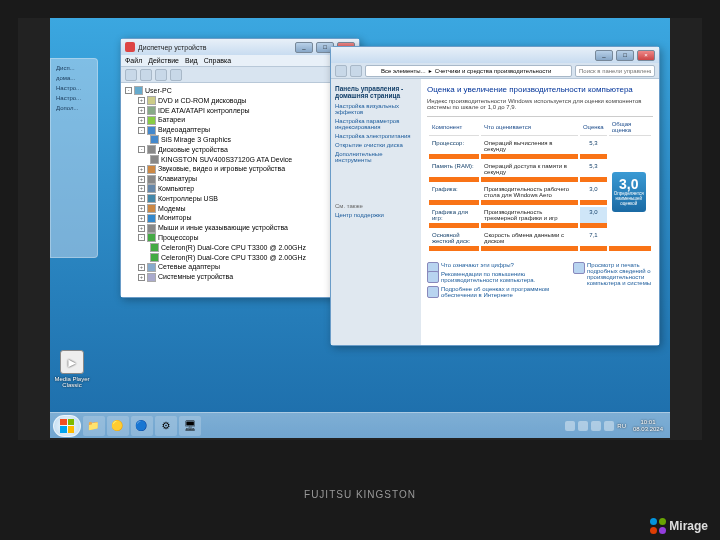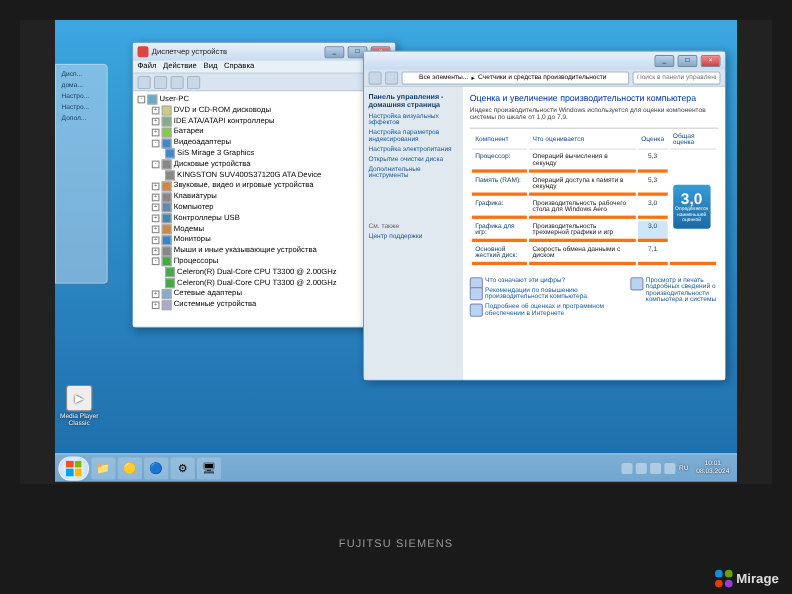--- a/index.html
+++ b/index.html
@@ -46,21 +46,21 @@
 .perf{left:280px;top:28px;width:330px;height:300px;}
 .perf .body{flex:1;display:flex;background:#f0f4f8;}
 .nav{width:90px;background:#e0e8f0;padding:6px 4px;font-size:6px;color:#1a4a8a;}
 .nav .hdr{color:#14406a;font-weight:bold;margin-bottom:4px;font-size:6.5px;}
 .nav a{display:block;color:#1a5a9a;margin:3px 0;cursor:pointer;}
 .content{flex:1;background:#fff;padding:6px;font-size:6.5px;color:#222;}
 .content h2{font-size:8px;color:#003399;margin-bottom:4px;font-weight:normal;}
 .content .sub{color:#444;font-size:6px;margin-bottom:6px;}
 .perftable{width:100%;border-top:1px solid #ccc;}
 .perftable th{text-align:left;font-weight:normal;color:#1a4a8a;font-size:6px;padding:2px 3px;border-bottom:1px solid #ddd;}
-.perftable td{padding:2px 3px;font-size:6px;vertical-align:top;border-bottom:3px solid #f97316;}
+.perftable td{padding:2px 3px;font-size:6px;vertical-align:top;border-bottom:5px solid #f97316;}
 .perftable td.sc{text-align:center;color:#14406a;}
 .score-big{position:relative;width:34px;height:40px;background:linear-gradient(180deg,#3a9ad4,#1a6aa4);border-radius:3px;color:#fff;text-align:center;font-size:14px;font-weight:bold;padding-top:4px;}
 .score-big small{display:block;font-size:4.5px;font-weight:normal;line-height:1.1;padding:0 2px;}
 .links{margin-top:6px;font-size:6px;}
 .links a{color:#1a5a9a;display:block;margin:3px 0;cursor:pointer;padding-left:14px;position:relative;}
 .links a::before{content:"";position:absolute;left:0;top:0;width:10px;height:10px;background:#b8d4f0;border:1px solid #88b;border-radius:2px;}
 .desktopicons{position:absolute;left:4px;bottom:50px;display:flex;flex-direction:column;gap:8px;}
 .dicon{width:36px;text-align:center;font-size:6px;color:#fff;text-shadow:0 0 2px #000;cursor:pointer;}
 .dicon .g{width:24px;height:24px;margin:0 auto 2px;background:#eee;border:1px solid #888;border-radius:3px;display:flex;align-items:center;justify-content:center;font-size:10px;}
 .taskbar{position:absolute;left:0;right:0;bottom:0;height:26px;background:linear-gradient(180deg,rgba(220,235,250,.5),rgba(150,190,225,.7));border-top:1px solid rgba(255,255,255,.4);display:flex;align-items:center;padding:0 3px;gap:2px;}
@@ -328,21 +328,21 @@
       <span>RU</span>
       <div class="clock">
         <div>10:01</div>
         <div>08.03.2024</div>
       </div>
     </div>
   </div>
 </div>
 
 <div class="bezel"></div>
-<div class="brand">FUJITSU SIEMENS</div>
+<div class="brand">FUJITSU KINGSTON</div>
 <div class="avito">
   <div class="avito-dots">
       <span></span>
       <span></span>
       <span></span>
       <span></span>
     </div>
   <span>Mirage</span>
 </div>
 

